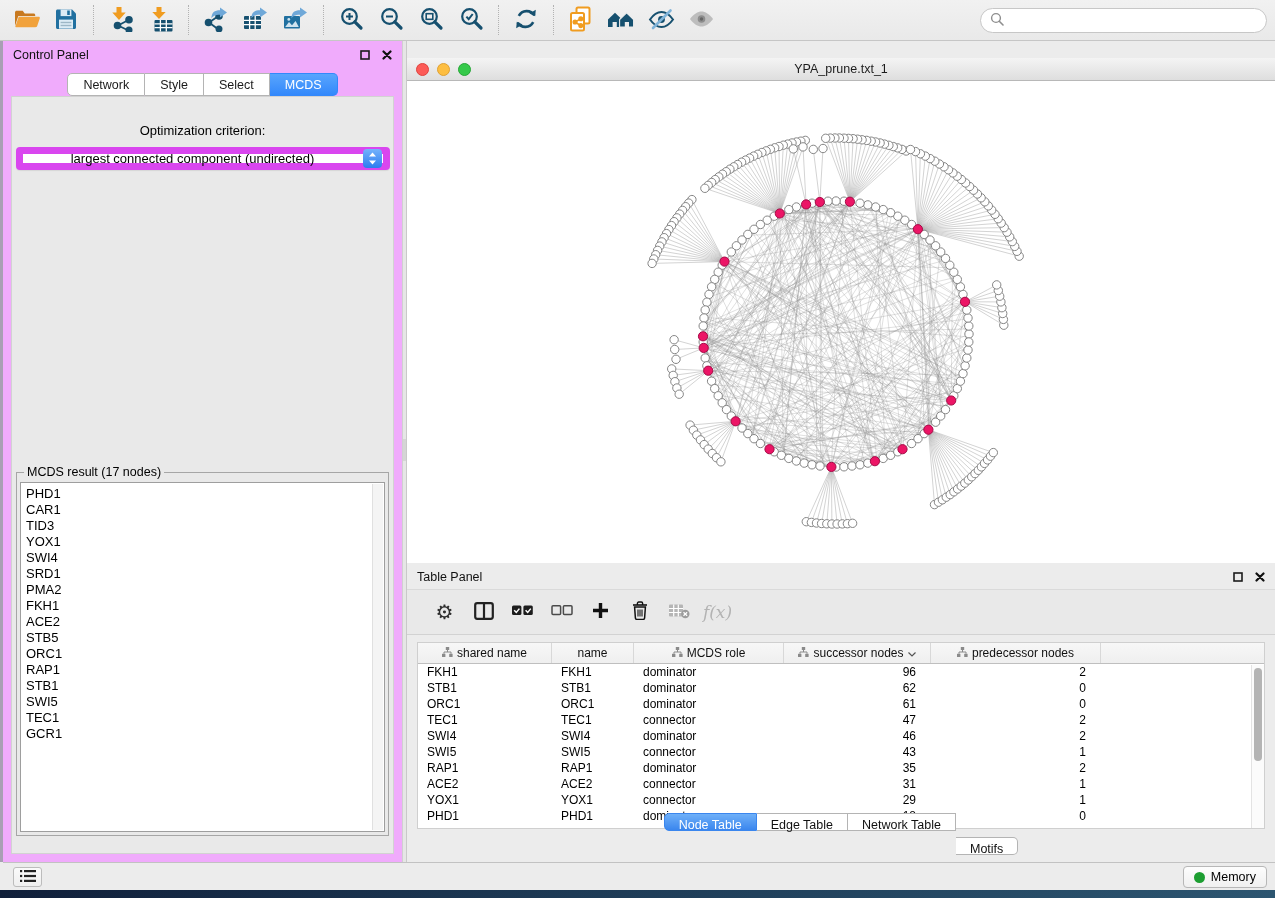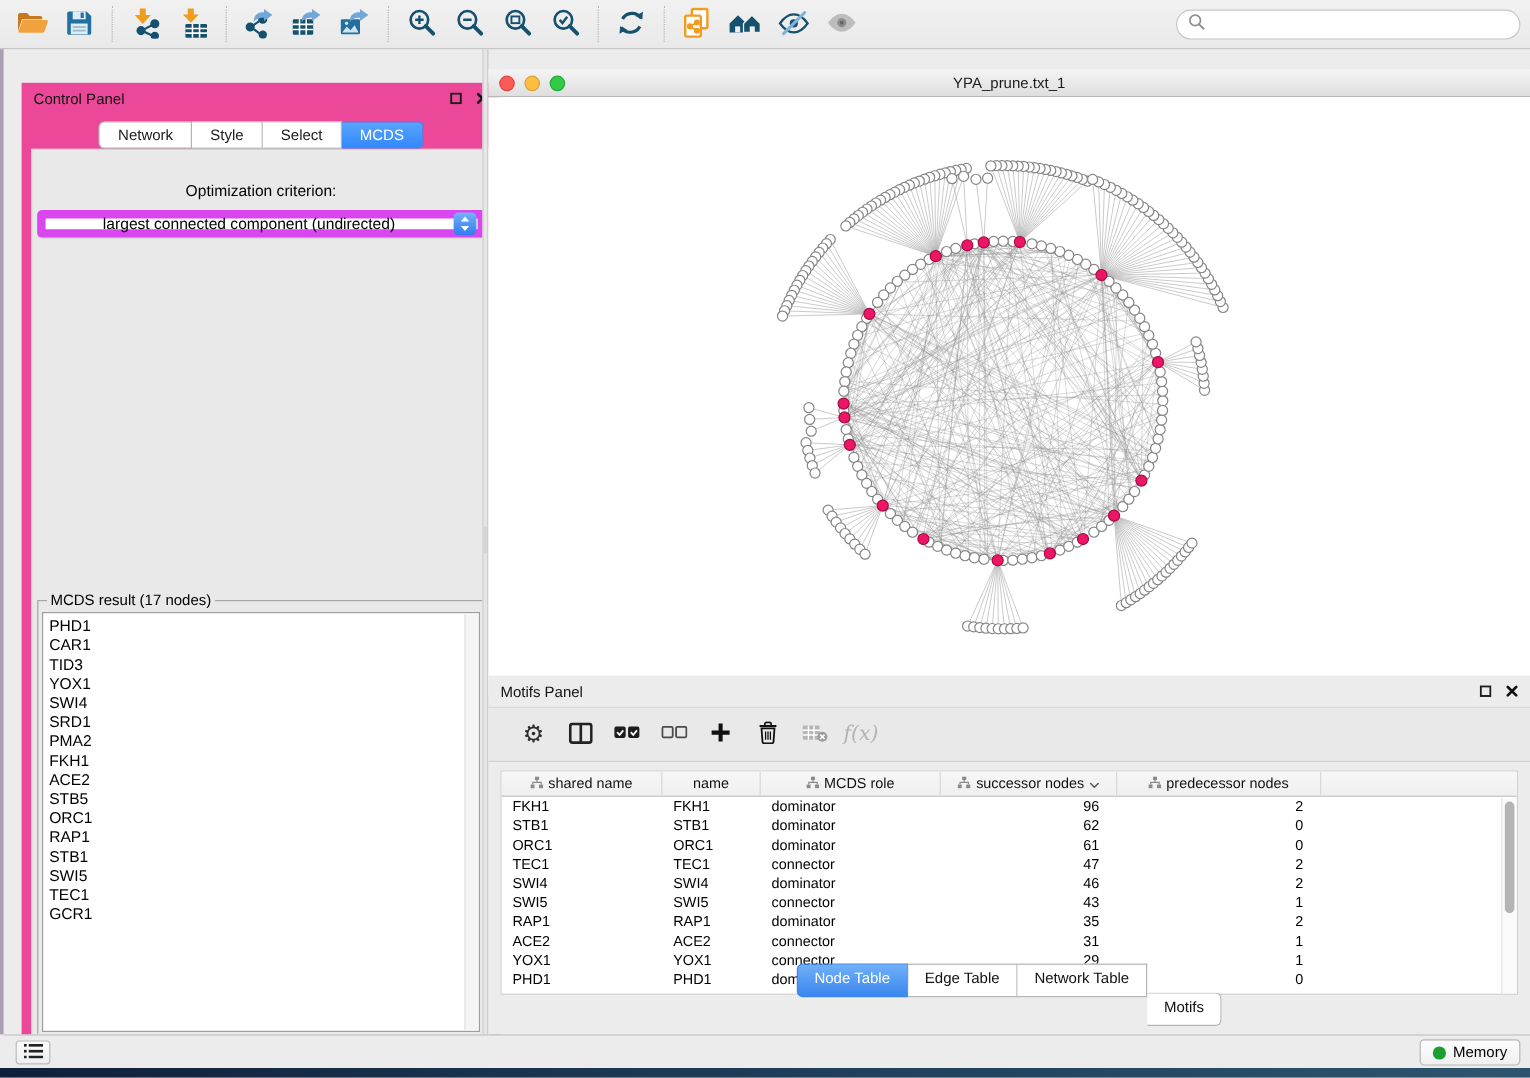--- a/index.html
+++ b/index.html
@@ -17,21 +17,21 @@
             background:none; border:none; cursor:pointer; }
   .tb-sep { width:1px; height:30px; border-left:1px dotted #b2b2b2; margin:0 7px; }
   #search-wrap { position:absolute; right:8px; top:8px; width:287px; height:25px;
                  border:1px solid #c7c7c7; border-radius:13px; background:#fff;
                  display:flex; align-items:center; padding-left:9px; gap:5px; }
   #search-input { border:none; outline:none; flex:1; font-size:12px; background:transparent; height:20px; }
 
   #left-strip { position:absolute; left:0; top:41px; width:3px; height:821px; background:#a89fb4; }
 
   
-  #control-panel { position:absolute; left:18px; top:41px; width:399px; height:821px; background:#ec4899;margin-top:28px; }
+  #control-panel { position:absolute; left:3px; top:41px; width:399px; height:821px; background:#f0abfc; }
   .panel-header { height:28px; display:flex; align-items:center; justify-content:space-between; padding:0 10px; }
   .panel-title { font-size:12.5px; color:#111; }
   .ph-btn { background:none; border:none; margin-left:8px; cursor:pointer; display:inline-flex; align-items:center; }
 
   .seg-tabs { position:absolute; top:32px; left:0; right:0; display:flex; justify-content:center; z-index:2; }
   .seg-tab { height:23px; line-height:23px; padding:0 15px; font-size:12.5px; background:#fff;
              border:1px solid #b4b4b4; border-left:none; color:#1a1a1a; cursor:pointer; }
   .seg-tab:first-child { border-left:1px solid #b4b4b4; border-radius:5px 0 0 5px; }
   .seg-tab:last-child { border-radius:0 5px 5px 0; }
   .seg-tab.active { background:linear-gradient(#59a5fd,#3388fb); border-color:#3388fb; color:#fff; }
@@ -91,21 +91,21 @@
                 background:linear-gradient(#f7f7f7,#efefef); border-bottom:1px solid #bfbfbf; }
   .th { display:flex; align-items:center; justify-content:center; gap:4px; font-size:12px; color:#111;
         border-right:1px solid #d8d8d8; cursor:pointer; white-space:nowrap; }
   .tr { display:grid; grid-template-columns:134px 82px 150px 147px 170px 1fr; height:16px; align-items:center; cursor:default; }
   .td { font-size:12px; color:#000; padding-left:9px; white-space:nowrap; }
   .td.num { text-align:right; padding-right:15px; }
   .tbl-vscroll { position:absolute; top:22px; right:0; bottom:0; width:13px; background:#fbfbfb; border-left:1px solid #e3e3e3; }
   .tbl-vscroll .thumb { position:absolute; top:3px; left:2px; width:8px; height:57%; background:#b4b4b4; border-radius:4px; }
 
   .bt-tabs { position:absolute; bottom:7px; left:0; right:0; display:flex; justify-content:center; }
-  .bt-tab { height:28px; line-height:22px; padding:0 14px; font-size:12.5px; background:#fff;
+  .bt-tab { height:18px; line-height:22px; padding:0 14px; font-size:12.5px; background:#fff;
             border:1px solid #b4b4b4; border-left:none; color:#111; cursor:pointer; }
   .bt-tab:first-child { border-left:1px solid #b4b4b4; border-radius:5px 0 0 5px; }
   .bt-tab:last-child { border-radius:0 5px 5px 0;margin-top:24px; }
   .bt-tab.active { background:linear-gradient(#6fb0f8,#3a86ee); color:#fff; border-color:#3a86ee; }
 
   
   #status-bar { position:absolute; left:3px; top:862px; width:1272px; height:28px;
                 background:#ececec; border-top:1px solid #c2c2c2; }
   #sb-list-btn { position:absolute; left:10px; top:4px; width:29px; height:20px;
                  background:linear-gradient(#fafafa,#efefef); border:1px solid #bcbcbc; border-radius:3px;
@@ -1119,21 +1119,21 @@
             <circle cx="521.4" cy="348.7" r="4.6"></circle>
             <circle cx="544.2" cy="319.5" r="4.6"></circle>
           </g>
         </svg>
       <div class="hscroll-thumb"></div>
     </div>
   </section>
 
   <section id="table-panel">
     <div class="panel-header">
-      <span class="panel-title">Motifs Panel</span>
+      <span class="panel-title">Table Panel</span>
       <span>
         <button class="ph-btn">
             <svg width="10" height="10">
               <rect x="1" y="1" width="8" height="8" fill="none" stroke="#1c1c1c" stroke-width="1.6"></rect>
             </svg>
           </button>
         <button class="ph-btn">
             <svg width="10" height="10">
               <path d="M1.5 1.5l7 7M8.5 1.5l-7 7" stroke="#111" stroke-width="2.2" stroke-linecap="round"></path>
             </svg>

